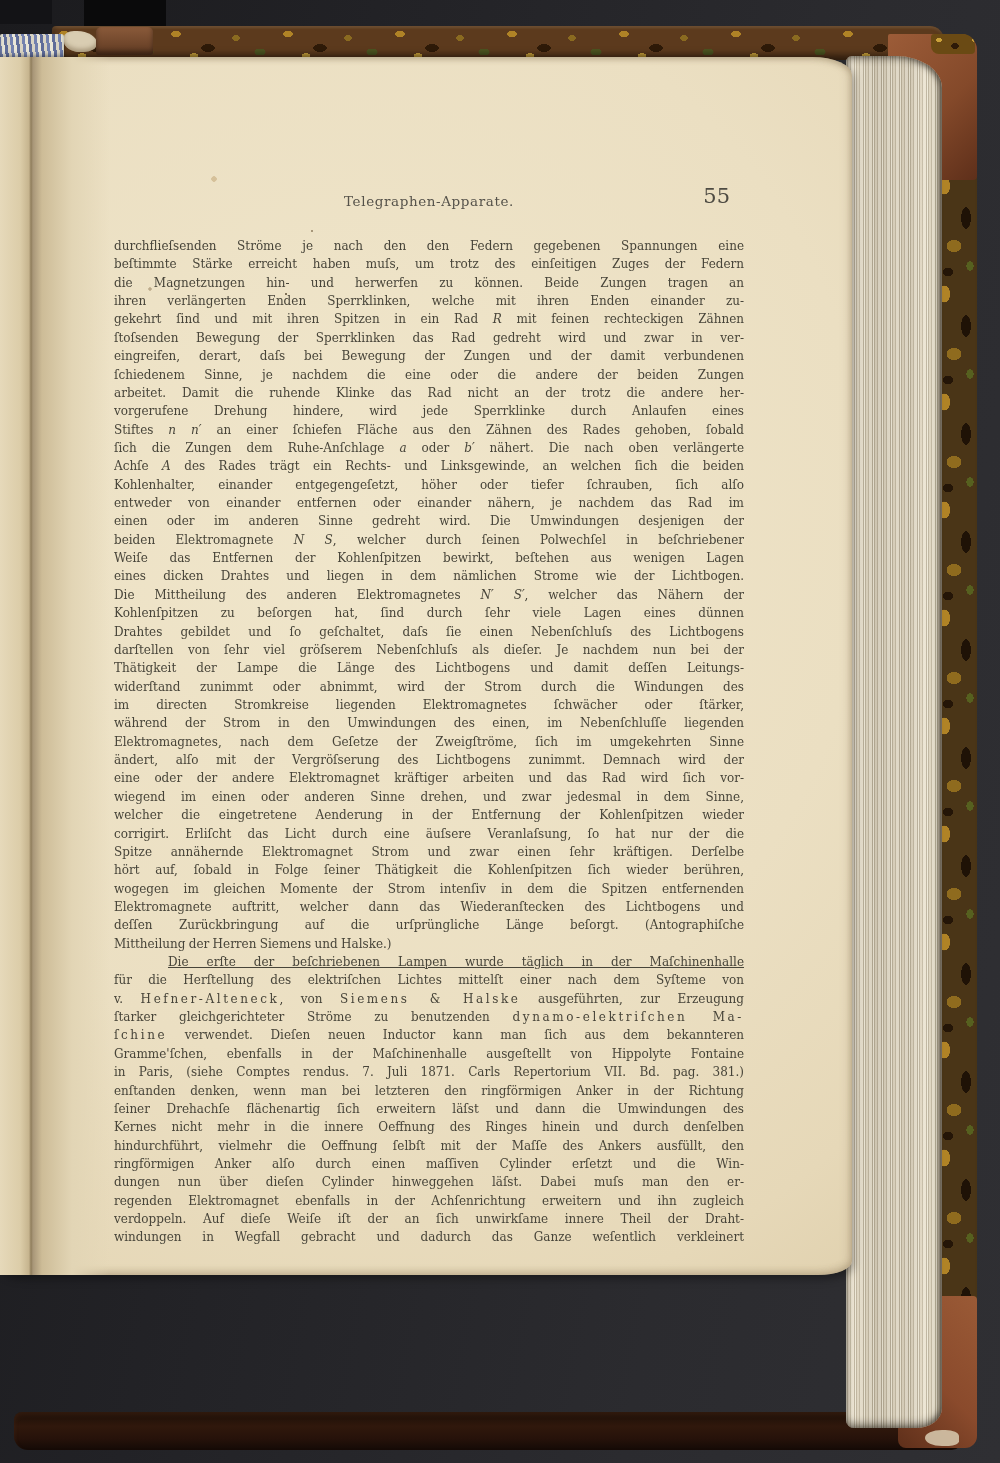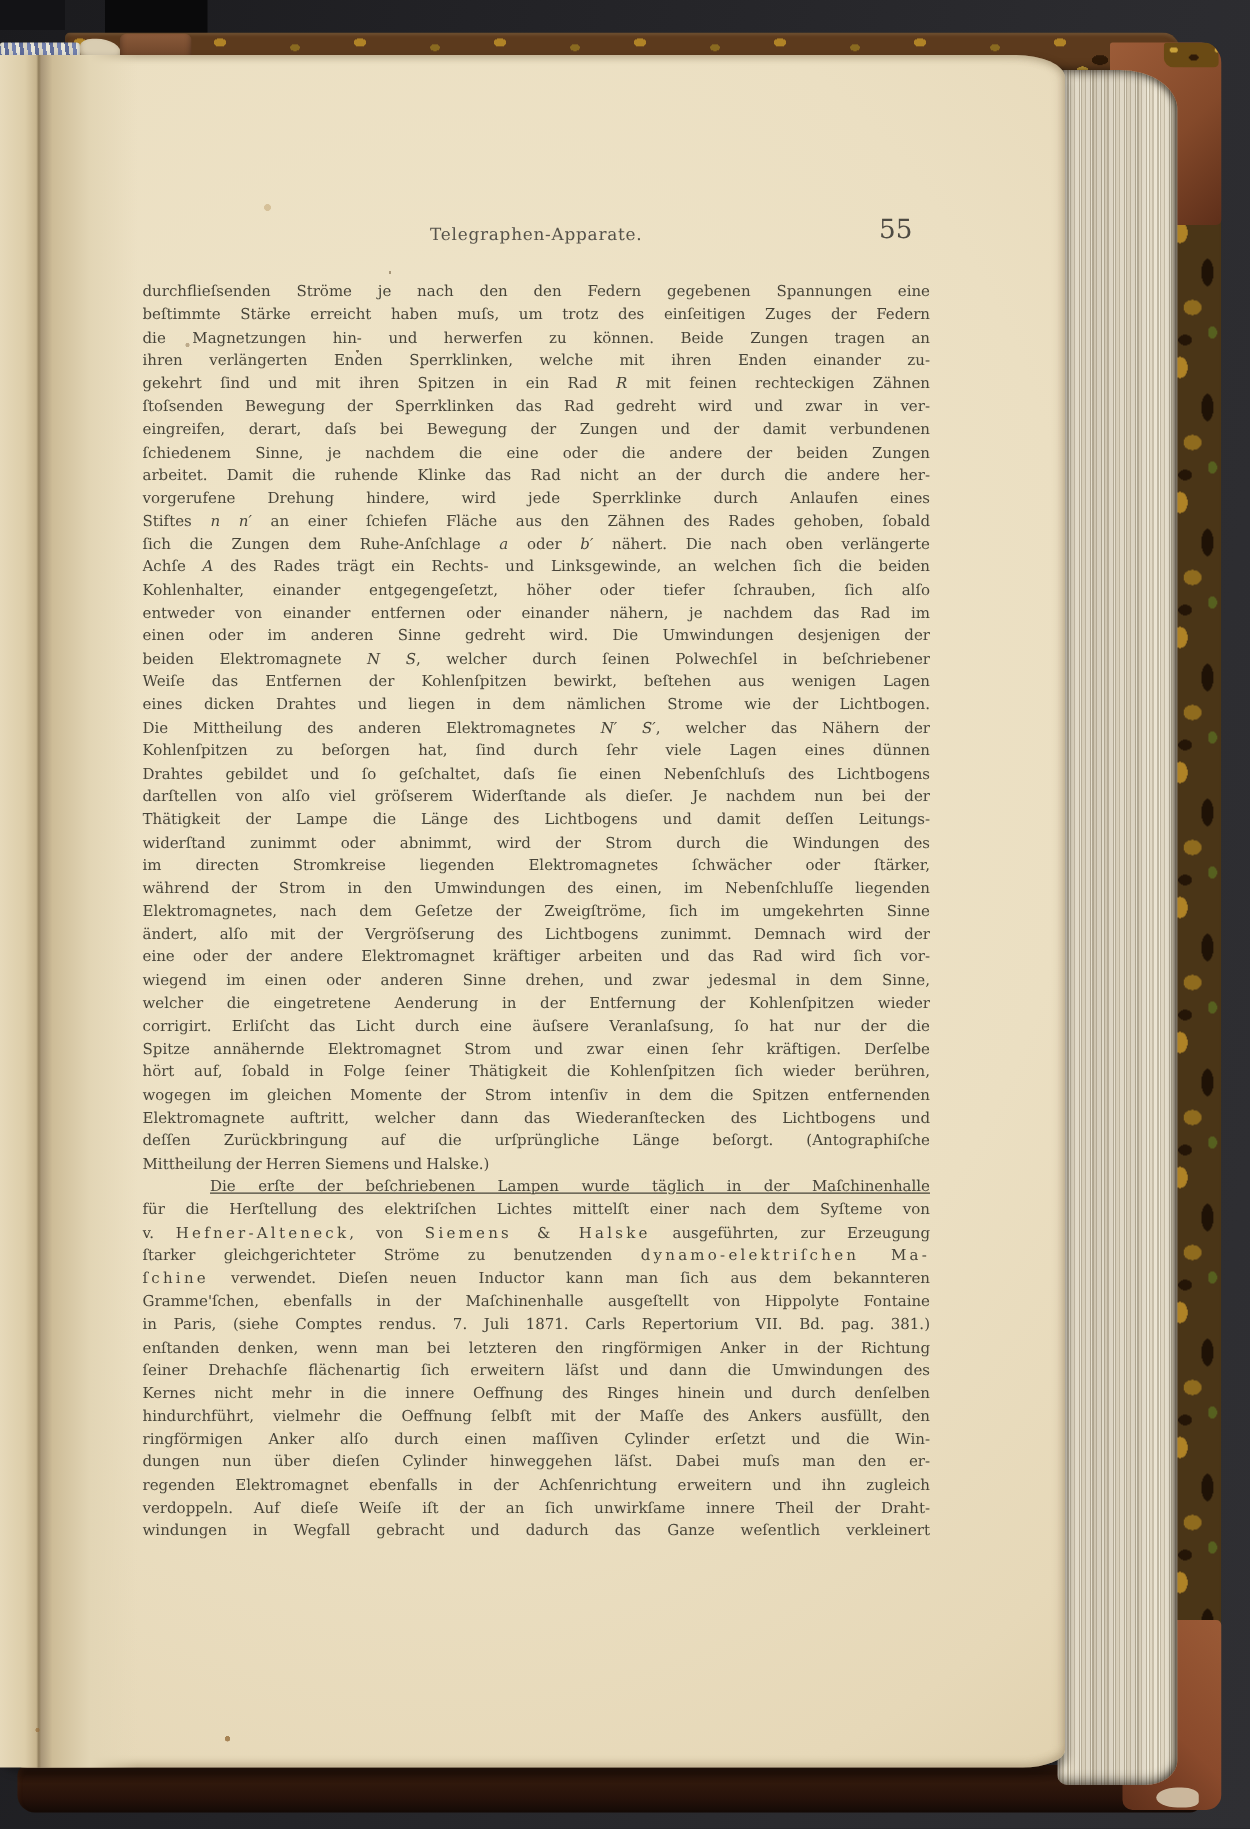--- a/index.html
+++ b/index.html
@@ -87,21 +87,21 @@
         rgba(255,252,240,.55) 0 1px,
         rgba(150,140,120,.38) 1px 2px,
         rgba(232,224,207,.42) 2px 4px,
         rgba(168,158,138,.42) 4px 5px,
         rgba(246,241,229,.48) 5px 8px,
         rgba(138,128,110,.36) 8px 9px),
       linear-gradient(90deg,#ece2cb 0%,#d2c8b1 16%,#b9af99 34%,#cdc3ac 52%,#c1b7a1 66%,#e4dbc5 82%,#cfc5ae 92%,#a79d88 100%);
     box-shadow:inset -3px 0 4px rgba(60,50,40,.45), inset 0 4px 6px rgba(40,35,28,.4), inset 0 -5px 7px rgba(40,35,28,.45);}
 
   
-  .sheet{position:absolute;left:0;top:44px;width:852px;height:1370px;z-index:4;
+  .sheet{position:absolute;left:0;top:57px;width:852px;height:1218px;z-index:4;
     background:radial-gradient(120% 90% at 42% 38%,
       var(--paper-light,#f0e6cb) 0%, var(--paper,#ebdfc2) 50%,
       #e6d8b8 74%, #ddcda9 92%, var(--paper-shade,#d5c49e) 100%);
     border-radius:2px 40px 34px 22px / 2px 18px 14px 10px;
     box-shadow:inset 0 3px 5px rgba(120,100,70,.28), inset -4px 0 8px rgba(140,120,90,.22),
       inset 0 -4px 6px rgba(130,110,80,.25), 2px 4px 8px rgba(0,0,0,.35);}
   .gutter{position:absolute;left:0;top:0;width:110px;height:100%;
     background:linear-gradient(90deg,
       #e6d9ba 0px,#dccda9 20px,#c6b48e 29px,#8f7d5c 31px,#a89678 33px,
       #cdbc97 42px,#e2d5b5 72px, rgba(230,217,186,0) 110px);}
@@ -163,35 +163,35 @@
       </div>
       <div class="body-lines">
           <div class="text-line"><span>durchflieſsenden Ströme je nach den den Federn gegebenen Spannungen eine</span></div>
           <div class="text-line"><span>beſtimmte Stärke erreicht haben muſs, um trotz des einſeitigen Zuges der Federn</span></div>
           <div class="text-line"><span>die Magnetzungen hin- und herwerfen zu können. Beide Zungen tragen an</span></div>
           <div class="text-line"><span>ihren verlängerten Enden Sperrklinken, welche mit ihren Enden einander zu-</span></div>
           <div class="text-line"><span>gekehrt ſind und mit ihren Spitzen in ein Rad </span><span class="ital">R</span><span> mit feinen rechteckigen Zähnen</span></div>
           <div class="text-line"><span>ſtoſsenden Bewegung der Sperrklinken das Rad gedreht wird und zwar in ver-</span></div>
           <div class="text-line"><span>eingreifen, derart, daſs bei Bewegung der Zungen und der damit verbundenen</span></div>
           <div class="text-line"><span>ſchiedenem Sinne, je nachdem die eine oder die andere der beiden Zungen</span></div>
-          <div class="text-line"><span>arbeitet. Damit die ruhende Klinke das Rad nicht an der durch die andere her-</span></div>
+          <div class="text-line"><span>arbeitet. Damit die ruhende Klinke das Rad nicht an der trotz die andere her-</span></div>
           <div class="text-line"><span>vorgerufene Drehung hindere, wird jede Sperrklinke durch Anlaufen eines</span></div>
           <div class="text-line"><span>Stiftes </span><span class="ital">n n′</span><span> an einer ſchiefen Fläche aus den Zähnen des Rades gehoben, ſobald</span></div>
           <div class="text-line"><span>ſich die Zungen dem Ruhe-Anſchlage </span><span class="ital">a</span><span> oder </span><span class="ital">b′</span><span> nähert. Die nach oben verlängerte</span></div>
           <div class="text-line"><span>Achſe </span><span class="ital">A</span><span> des Rades trägt ein Rechts- und Linksgewinde, an welchen ſich die beiden</span></div>
           <div class="text-line"><span>Kohlenhalter, einander entgegengeſetzt, höher oder tiefer ſchrauben, ſich alſo</span></div>
           <div class="text-line"><span>entweder von einander entfernen oder einander nähern, je nachdem das Rad im</span></div>
           <div class="text-line"><span>einen oder im anderen Sinne gedreht wird. Die Umwindungen desjenigen der</span></div>
           <div class="text-line"><span>beiden Elektromagnete </span><span class="ital">N S</span><span>, welcher durch ſeinen Polwechſel in beſchriebener</span></div>
           <div class="text-line"><span>Weiſe das Entfernen der Kohlenſpitzen bewirkt, beſtehen aus wenigen Lagen</span></div>
           <div class="text-line"><span>eines dicken Drahtes und liegen in dem nämlichen Strome wie der Lichtbogen.</span></div>
           <div class="text-line"><span>Die Mittheilung des anderen Elektromagnetes </span><span class="ital">N′ S′</span><span>, welcher das Nähern der</span></div>
           <div class="text-line"><span>Kohlenſpitzen zu beſorgen hat, ſind durch ſehr viele Lagen eines dünnen</span></div>
           <div class="text-line"><span>Drahtes gebildet und ſo geſchaltet, daſs ſie einen Nebenſchluſs des Lichtbogens</span></div>
-          <div class="text-line"><span>darſtellen von alſo viel gröſserem Widerſtande als dieſer. Je nachdem nun bei der</span></div>
+          <div class="text-line"><span>darſtellen von ſehr viel gröſserem Nebenſchluſs als dieſer. Je nachdem nun bei der</span></div>
           <div class="text-line"><span>Thätigkeit der Lampe die Länge des Lichtbogens und damit deſſen Leitungs-</span></div>
           <div class="text-line"><span>widerſtand zunimmt oder abnimmt, wird der Strom durch die Windungen des</span></div>
           <div class="text-line"><span>im directen Stromkreise liegenden Elektromagnetes ſchwächer oder ſtärker,</span></div>
           <div class="text-line"><span>während der Strom in den Umwindungen des einen, im Nebenſchluſſe liegenden</span></div>
           <div class="text-line"><span>Elektromagnetes, nach dem Geſetze der Zweigſtröme, ſich im umgekehrten Sinne</span></div>
           <div class="text-line"><span>ändert, alſo mit der Vergröſserung des Lichtbogens zunimmt. Demnach wird der</span></div>
           <div class="text-line"><span>eine oder der andere Elektromagnet kräftiger arbeiten und das Rad wird ſich vor-</span></div>
           <div class="text-line"><span>wiegend im einen oder anderen Sinne drehen, und zwar jedesmal in dem Sinne,</span></div>
           <div class="text-line"><span>welcher die eingetretene Aenderung in der Entfernung der Kohlenſpitzen wieder</span></div>
           <div class="text-line"><span>corrigirt. Erliſcht das Licht durch eine äuſsere Veranlaſsung, ſo hat nur der die</span></div>

